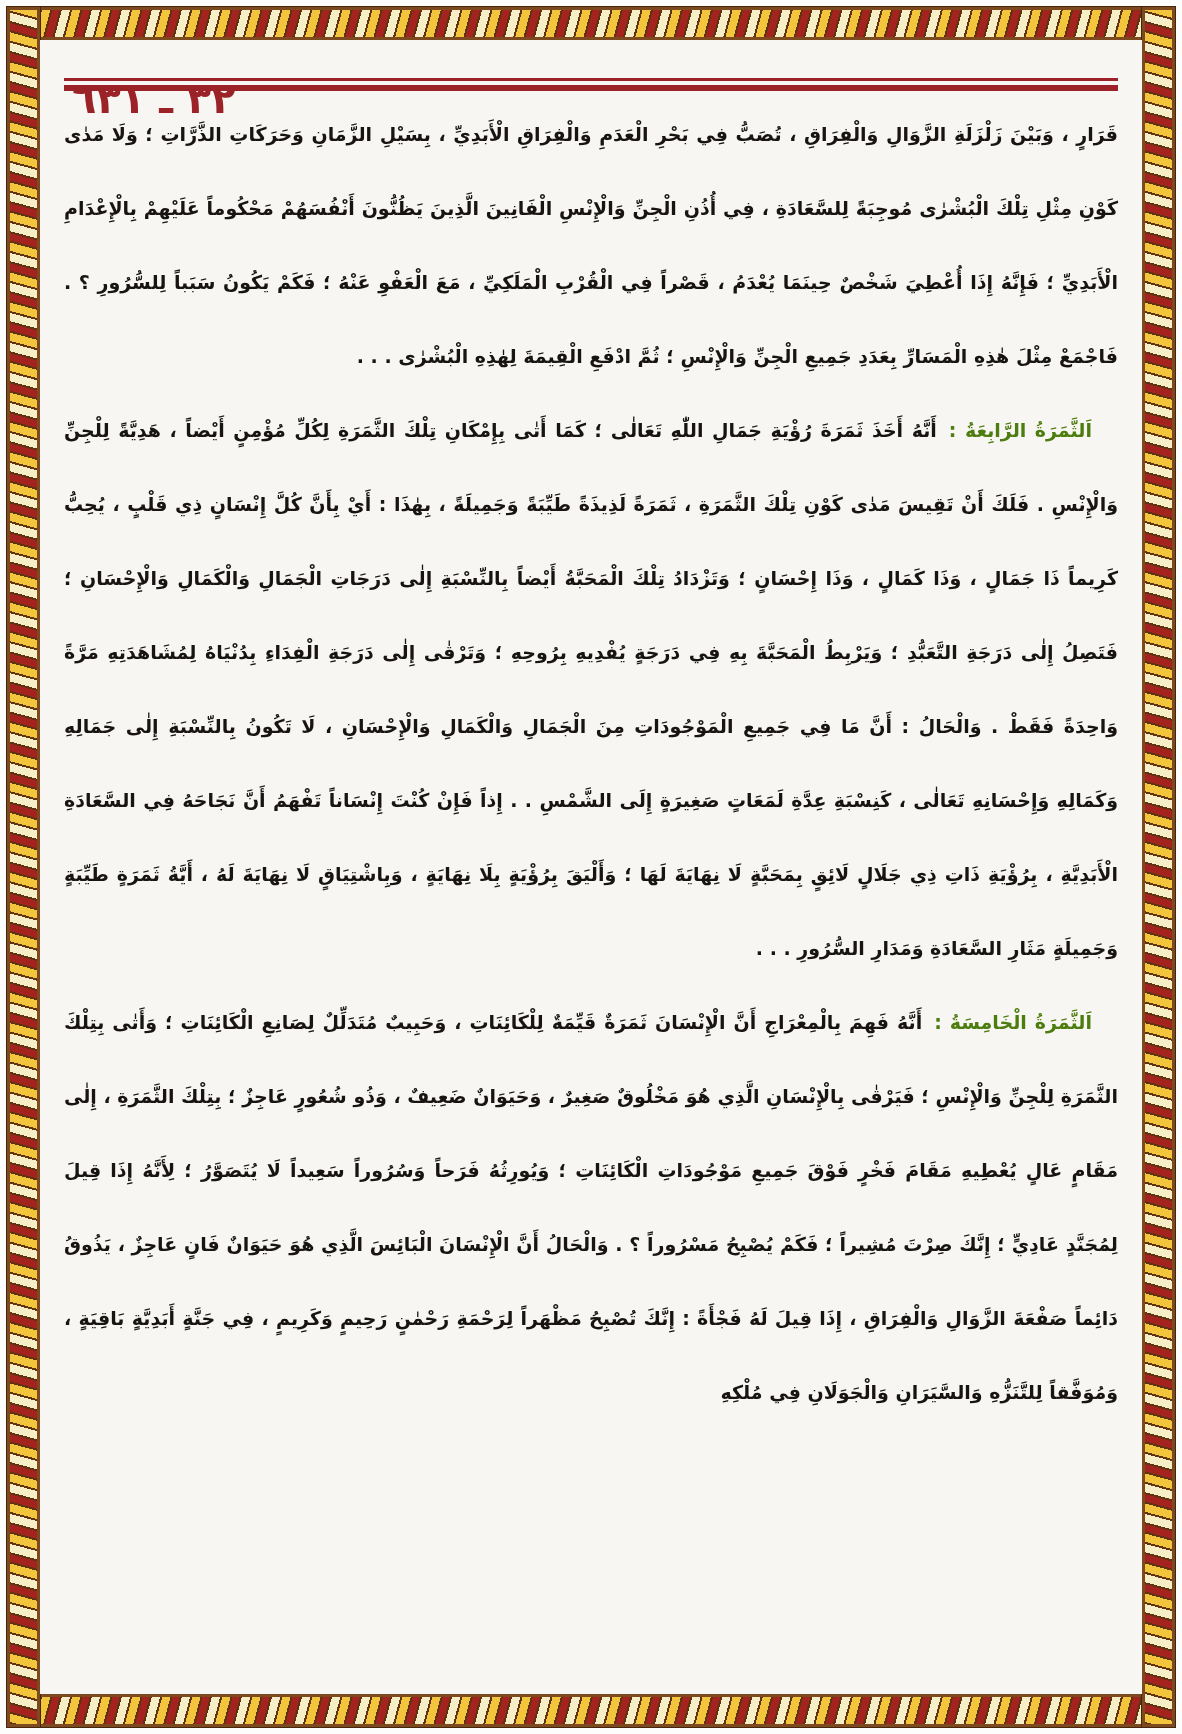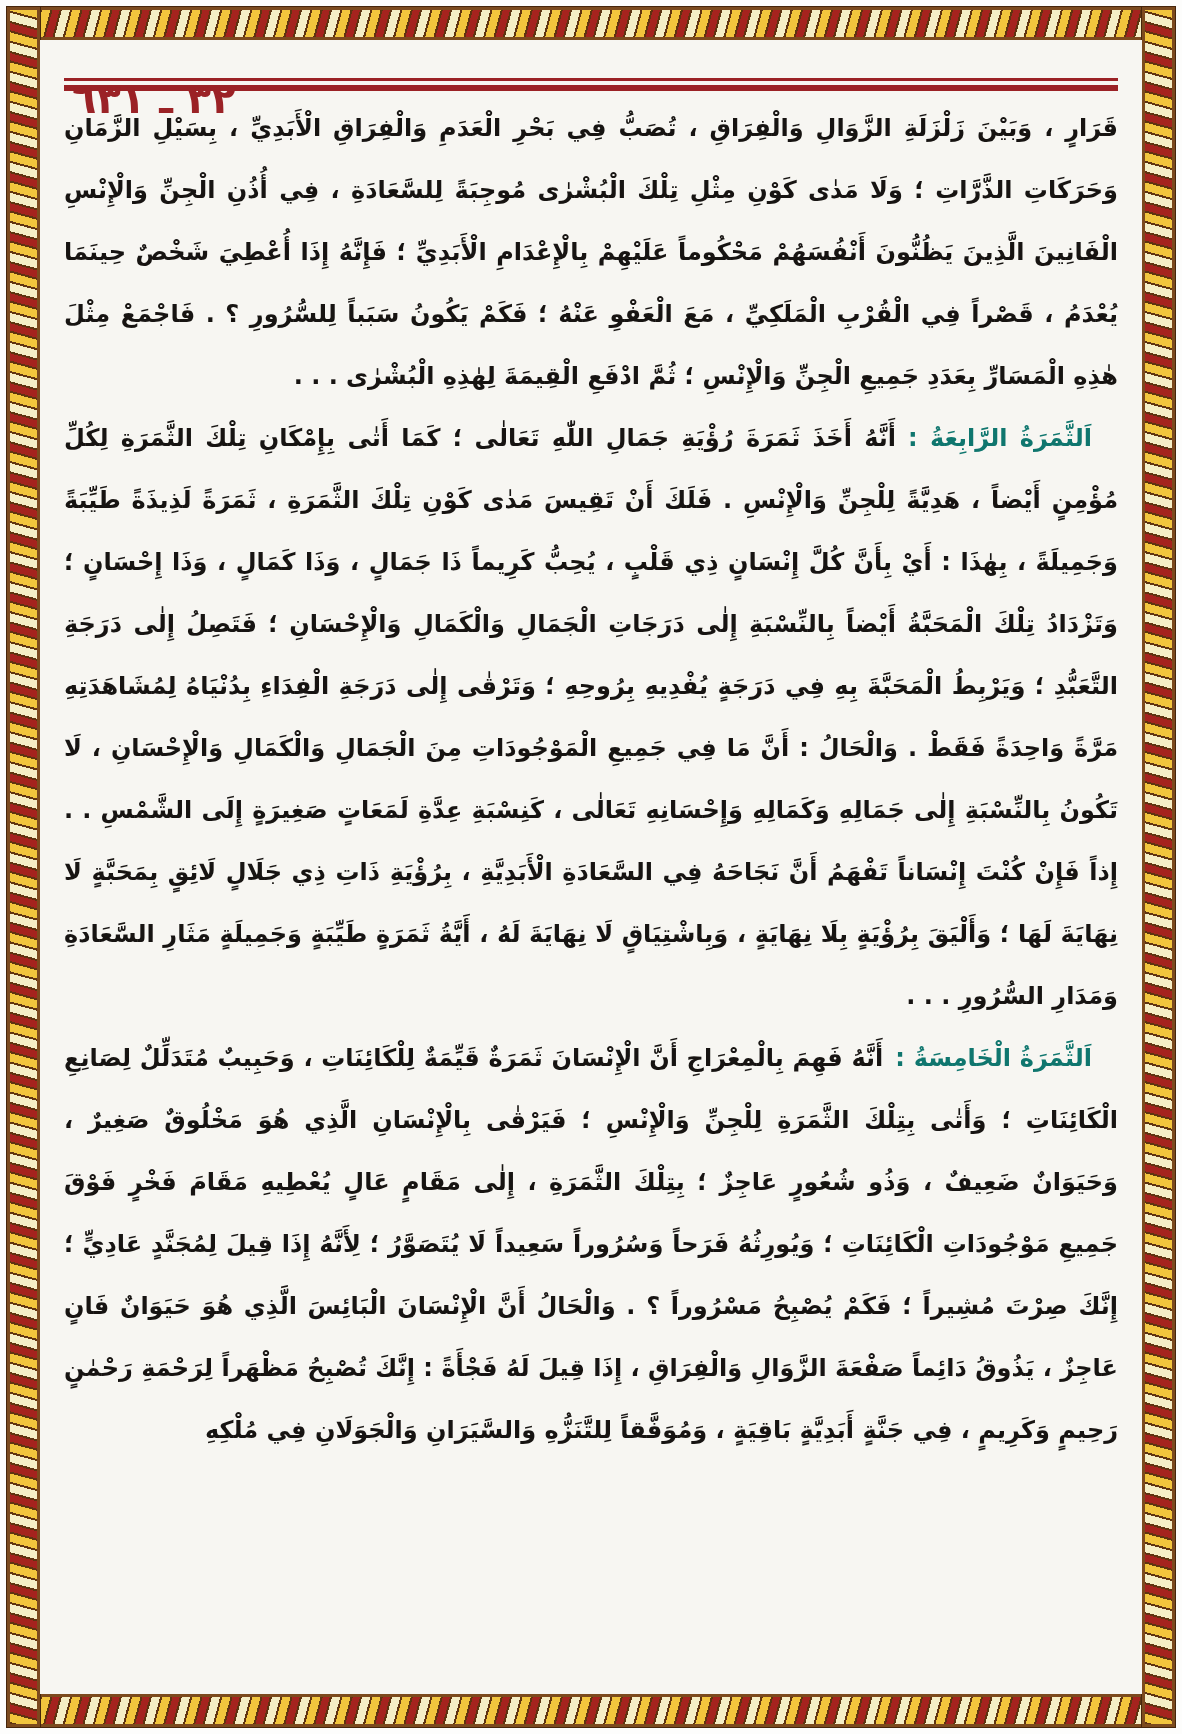--- a/index.html
+++ b/index.html
@@ -52,29 +52,29 @@
     font-size:40px;
     letter-spacing:2px;
     white-space:nowrap;
   }
   .rules{margin-top:16px;}
   .rule-thin{height:3px;background:#9b2226;}
   .rule-thick{height:6px;background:#9b2226;margin-top:4px;}
   .body-text{
     margin-top:6px;
     color:#171412;
-    font-size:24px;
-    line-height:62px;
+    font-size:19px;
+    line-height:74px;
     font-weight:bold;
     text-align:justify;
     text-justify:inter-word;
   }
   .body-text p{margin:0;padding:0;}
   .par-indent{text-indent:26px;}
-  .fruit-heading{color:#0f766e;margin-inline-end:12px;}
+  .fruit-heading{color:#4d7c0f;margin-inline-end:12px;}
   .fruit-heading:empty{display:none;margin:0;}
 </style>
 </head>
 <body>
 
 <div class="page">
 
   <div class="frame">
     <div class="strip strip-top"></div>
     <div class="strip strip-bottom"></div>

